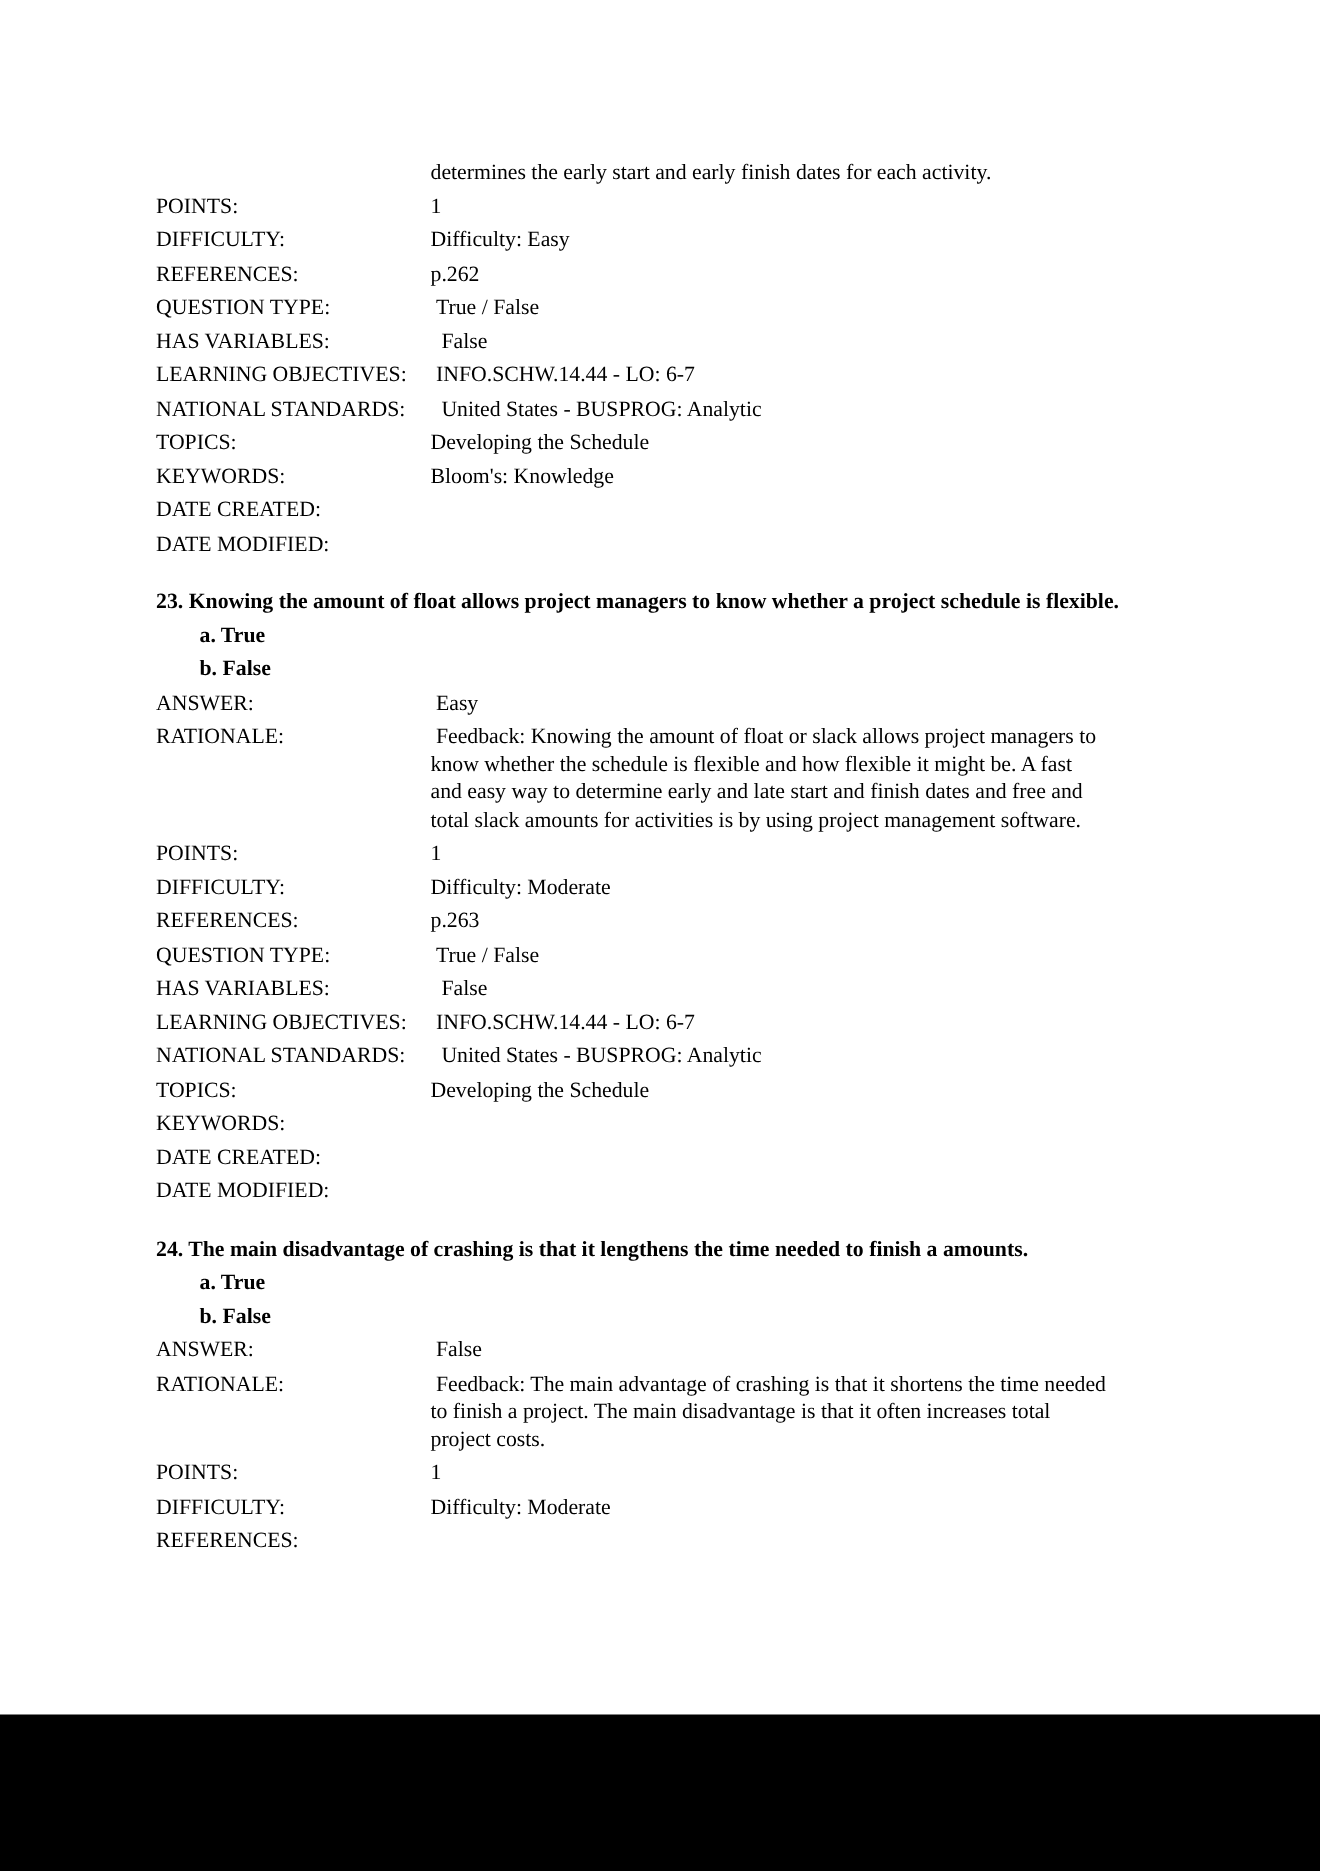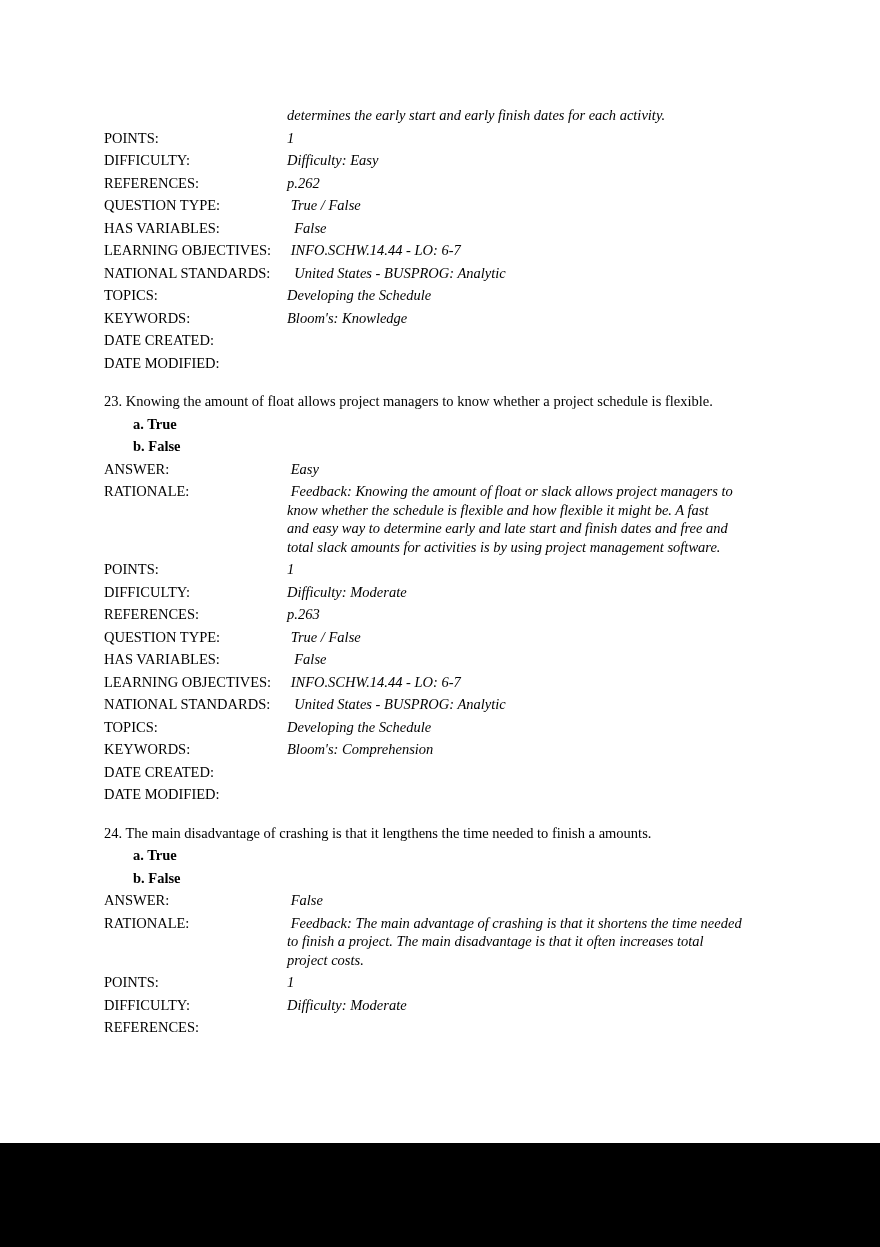--- a/index.html
+++ b/index.html
@@ -28,28 +28,28 @@
     margin-bottom: 4px;
   }
   .field-label {
     flex: 0 0 auto;
     min-width: 183px;
     white-space: pre;
   }
   .field-value {
     white-space: pre-wrap;
     width: 515px;
-    font-style: italic;
   }
   .question-block {
     margin-top: 20px;
   }
   .question-line {
     margin-bottom: 4px;
     white-space: pre-wrap;
+    font-weight: bold;
   }
   .answer-option {
     padding-left: 29px;
     margin-bottom: 4px;
     white-space: pre-wrap;
     font-weight: bold;
   }
   .letterbox-bar {
     position: absolute;
     left: 0;
@@ -179,21 +179,20 @@
     <span class="field-value">  United States - BUSPROG: Analytic</span>
   </div>
 
   <div class="field-row">
     <span class="field-label">TOPICS:</span>
     <span class="field-value">Developing the Schedule</span>
   </div>
 
   <div class="field-row">
     <span class="field-label">KEYWORDS:</span>
-    <span class="field-value">Bloom's: Comprehension</span>
   </div>
 
   <div class="field-row">
     <span class="field-label">DATE CREATED:</span>
     <span class="field-value"></span>
   </div>
 
   <div class="field-row">
     <span class="field-label">DATE MODIFIED:</span>
     <span class="field-value"></span>

